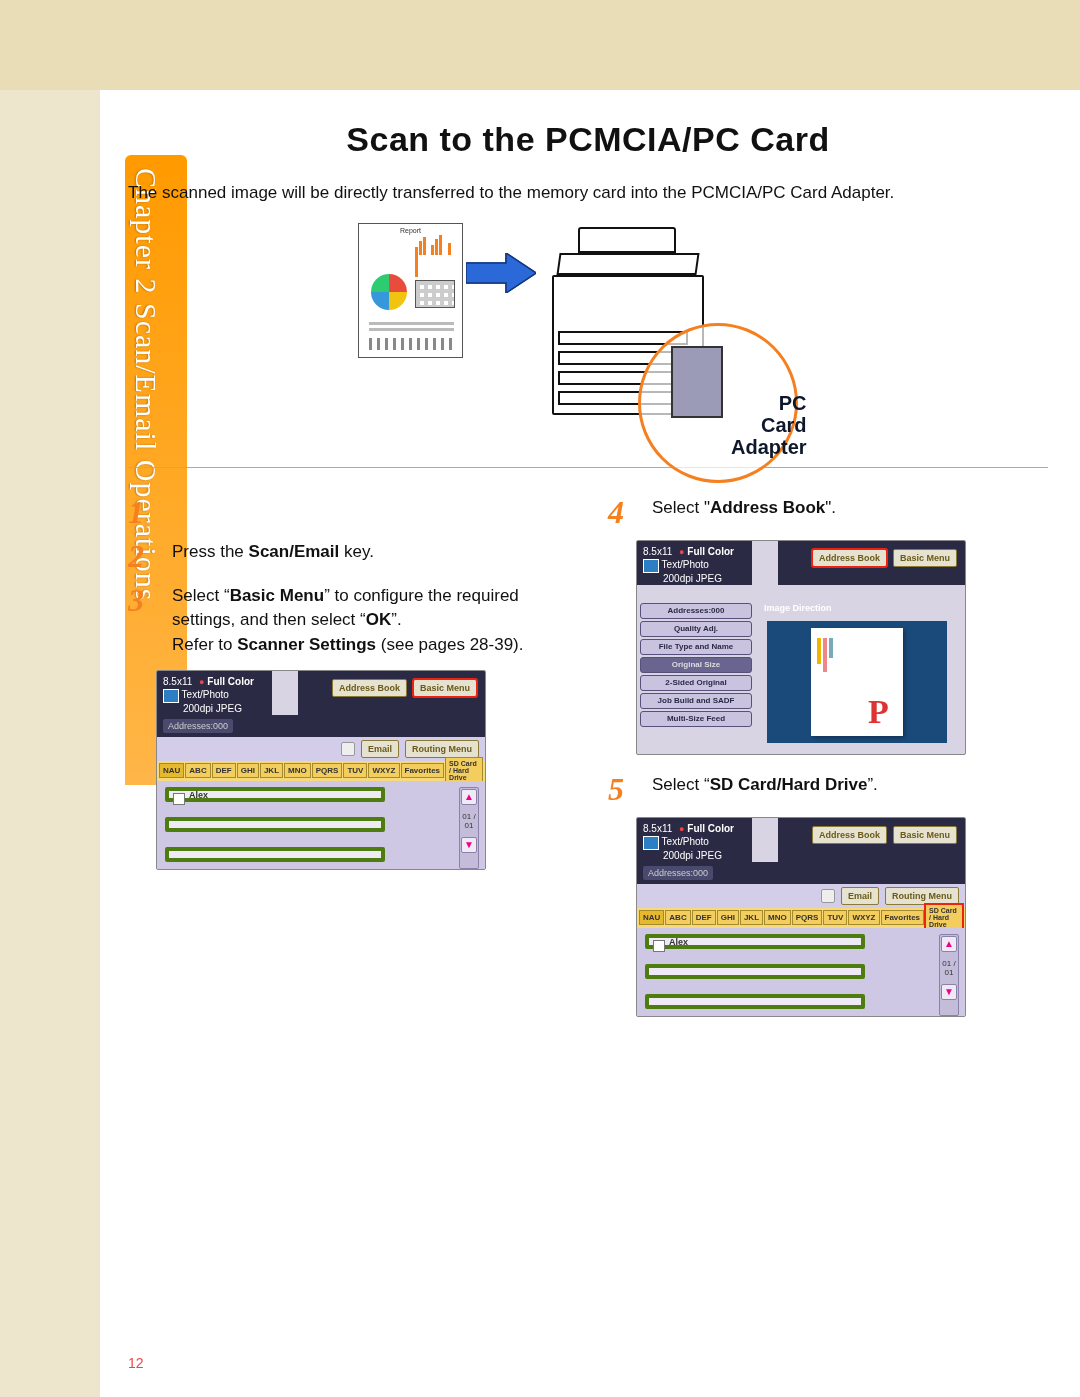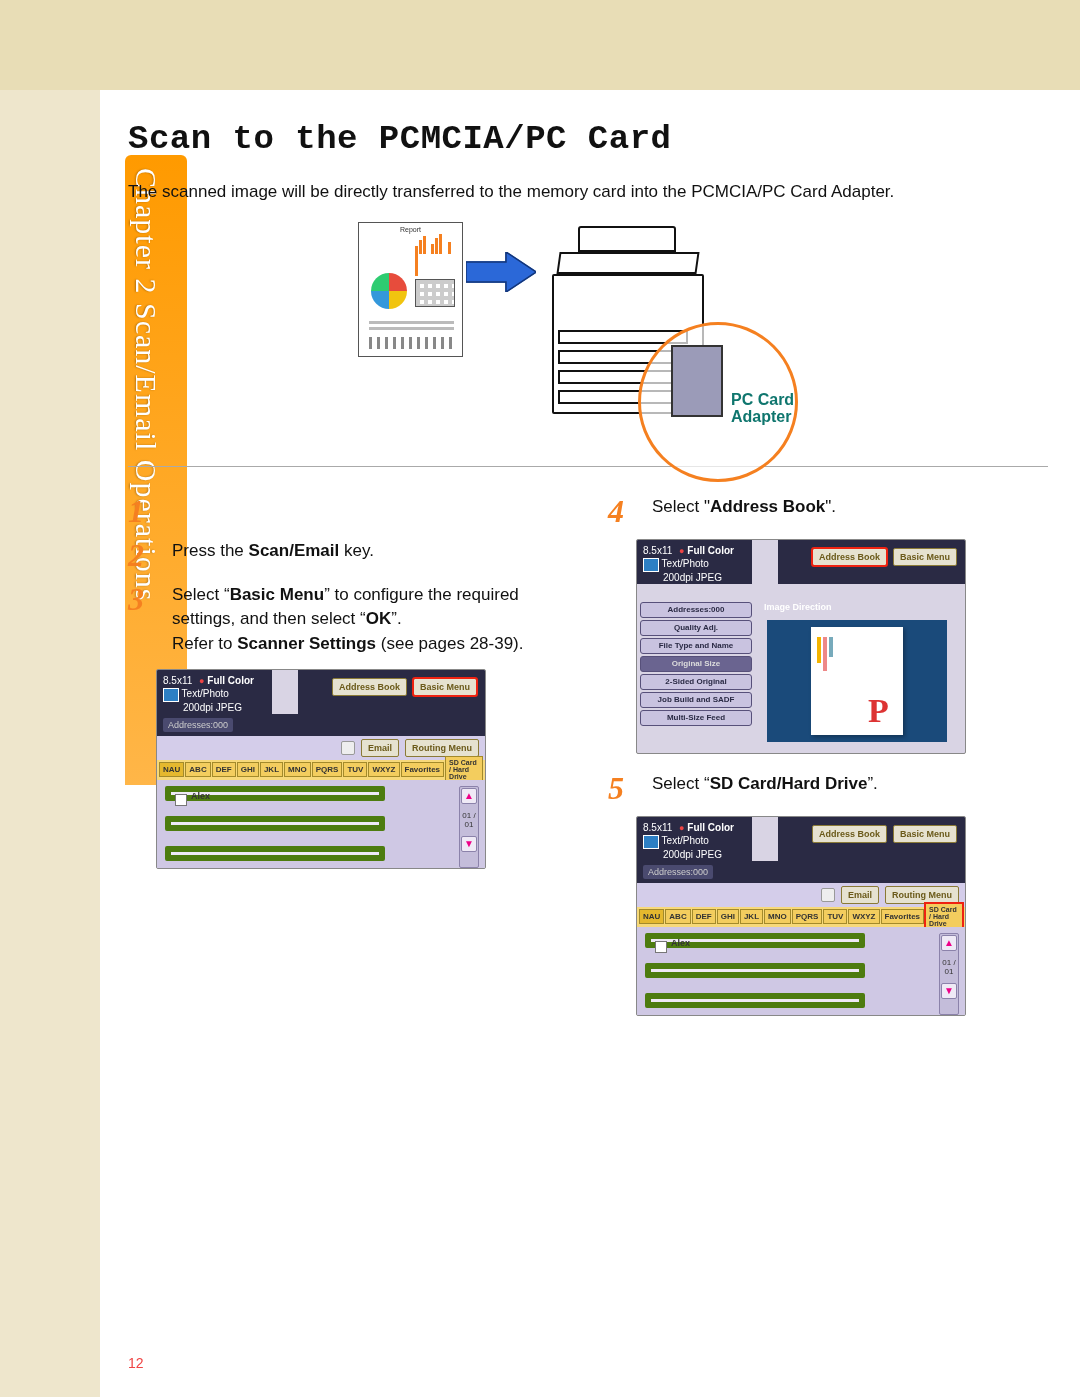--- a/index.html
+++ b/index.html
@@ -7,21 +7,21 @@
   .page { width:1080px; height:1397px; margin:0 auto; position:relative; background:#fff; }
   .top-tan { position:absolute; left:0; top:0; width:1080px; height:90px; background:#e8ddb6; }
   .left-gutter { position:absolute; left:0; top:90px; width:100px; height:1307px; background:#eee6cc; }
   .left-gutter-inner { position:absolute; left:0; top:0; width:50px; height:1307px; background:#eee6cc; }
   .sidebar-tab { position:absolute; left:125px; top:155px; width:62px; height:630px;
                  background:linear-gradient(#ff9a00,#ffb648); border-radius:6px 6px 0 0; }
   .sidebar-text { position:absolute; left:129px; top:168px; color:#fff; font-size:30px;
                   writing-mode:vertical-rl; text-orientation:mixed; font-family:Georgia,serif;
                   text-shadow:0 1px 2px rgba(0,0,0,.3); letter-spacing:1px; }
   .content { position:absolute; left:128px; top:120px; width:920px; }
-  h1 { font-family:Liberation Mono, monospace; font-weight:900; font-size:34px; color:#111; margin-bottom:22px; letter-spacing:0.5px;}
+  h1 { font-family:Liberation Sans, sans-serif; font-weight:900; font-size:34px; color:#111; margin-bottom:22px; letter-spacing:0.5px;text-align:center;}
   .intro { font-size:17px; color:#111; line-height:1.4; margin-bottom:18px; }
   .diagram { margin:0 auto 24px auto; width:500px; height:220px; position:relative; }
   .doc-card { position:absolute; left:20px; top:0; width:105px; height:135px; background:#fff; border:1px solid #555; }
   .doc-title { position:absolute; top:3px; left:0; width:100%; text-align:center; font-size:7px; color:#333; }
   .doc-bars { position:absolute; top:11px; left:56px; width:40px; height:25px; }
   .doc-bars span { display:inline-block; width:3px; margin-right:1px; background:#f58020; vertical-align:bottom; }
   .pie { position:absolute; left:12px; top:50px; width:36px; height:36px; border-radius:50%;
          background:conic-gradient(#e74c3c 0 90deg,#f1c40f 90deg 180deg,#3498db 180deg 270deg,#2ecc71 270deg 360deg); }
   .grid-box { position:absolute; left:56px; top:56px; width:40px; height:28px; border:1px solid #555;
               background:repeating-linear-gradient(to right, #ccc 0 4px, transparent 4px 8px),
@@ -32,21 +32,21 @@
           background:repeating-linear-gradient(90deg,#888 0 3px,transparent 3px 8px); }
   .big-arrow { position:absolute; left:128px; top:30px; width:70px; height:40px; }
   .big-arrow svg { filter:drop-shadow(0 0 0 #2060c0); }
   .copier { position:absolute; left:200px; top:0; width:180px; height:210px; }
   .cop-top { position:absolute; left:40px; top:4px; width:98px; height:26px; background:#fff; border:2px solid #111; border-radius:3px 3px 0 0; }
   .cop-head { position:absolute; left:20px; top:30px; width:140px; height:22px; background:#fff; border:2px solid #111; transform:skewX(-8deg); }
   .cop-body { position:absolute; left:14px; top:52px; width:152px; height:140px; background:#fff; border:2px solid #111; border-radius:2px; }
   .cop-tray { position:absolute; left:20px; height:14px; width:130px; background:#fff; border:2px solid #111; }
   .circle-callout { position:absolute; left:300px; top:100px; width:160px; height:160px; border:3px solid #f58020; border-radius:50%; background:rgba(255,255,255,0.7); }
   .pc-card-slot { position:absolute; left:30px; top:20px; width:52px; height:72px; background:#9b9bb8; border:2px solid #333; }
-  .pc-card-label { position:absolute; left:90px; top:66px; font-size:16px; font-weight:bold; color:#0f766e; line-height:1.1; }
+  .pc-card-label { position:absolute; left:90px; top:66px; font-size:20px; font-weight:bold; color:#0f172a; line-height:1.1;text-align:right; }
   .attention-wrap { margin-top:6px; }
   .attention-pill { display:inline-block; border:1.5px solid #f58020; border-radius:18px; padding:3px 14px 2px; color:#f58020; font-size:15px; letter-spacing:1px; margin-bottom:8px; }
   .bullet { font-size:16px; line-height:1.45; color:#111; padding-left:16px; position:relative; margin-bottom:6px; }
   .bullet::before { content:"●"; position:absolute; left:0; top:4px; font-size:9px; color:#111; }
   hr.sep { border:none; border-top:1px solid #aaa; margin:18px 0 28px 0; }
   .two-col { display:flex; gap:40px; }
   .col { flex:1; }
   .step { display:flex; gap:16px; margin-bottom:12px; }
   .step-num { font-family:Georgia,"Times New Roman",serif; font-style:italic; font-weight:bold; font-size:32px; color:#f58020; line-height:1; min-width:28px; }
   .step-body { font-size:17px; color:#111; line-height:1.45; }
@@ -62,21 +62,21 @@
   .ss-right-top { flex:1; background:#2a2a44; position:relative; }
   .ss-btn { display:inline-block; padding:3px 6px; background:#e6e2d0; color:#6b5a1a; font-size:9px; border:1px solid #8a7a36; border-radius:2px; font-weight:bold; }
   .red-box { outline:2.5px solid #e21; outline-offset:-1px; }
   .ss-bar { height:22px; background:#2a2a44; display:flex; align-items:center; padding:0 6px; gap:4px; }
   .ss-chip { background:#4a4a6f; color:#ccc; font-size:9px; padding:2px 5px; border-radius:2px; }
   .ss-email-row { background:#d4cdea; height:24px; display:flex; align-items:center; justify-content:flex-end; gap:6px; padding:0 6px; }
   .ss-tabrow { background:#f7d97a; height:20px; display:flex; align-items:center; padding:0 2px; gap:1px; }
   .ss-tab { background:#f3cd5e; color:#333; font-size:8px; padding:2px 3px; border:1px solid #a38a2a; font-weight:bold; }
   .ss-tab.active { background:#e5b82e; }
   .ss-list { background:#cfc8e4; padding:6px 8px 10px; position:relative; height:92px;}
-  .ss-row { background:#efeaf6; border:6px solid #4d7c0f; height:15px; margin-bottom:15px; border-radius:2px; width:220px; position:relative;}
+  .ss-row { background:#efeaf6; border:4px solid #4d7c0f; height:15px; margin-bottom:15px; border-radius:2px; width:220px; position:relative;}
   .ss-row.first::before { content:""; position:absolute; left:4px; top:2px; width:10px; height:10px; background:#fff; border:1px solid #777;}
   .ss-alex { position:absolute; left:20px; top:-1px; font-size:9px; color:#333; font-weight:bold;}
   .ss-scroll { position:absolute; right:6px; top:6px; width:20px; height:82px; background:#c4bdda; border:1px solid #8b82aa; border-radius:2px;}
   .ss-scroll .arr { width:16px; height:16px; margin:1px auto; background:#efeaf6; border:1px solid #8b82aa; border-radius:2px; text-align:center; font-size:10px; color:#e08; line-height:14px;}
   .ss-scroll .mid { text-align:center; font-size:8px; color:#333; padding:6px 0;}
   .ss-side-btns { position:absolute; left:3px; top:62px; width:112px; }
   .ss-side-btn { background:#c9c3e0; border:1px solid #57507a; border-radius:3px; height:16px; margin-bottom:2px; font-size:8px; color:#2a2a44; text-align:center; line-height:14px; font-weight:bold;}
   .ss-img-dir { position:absolute; left:127px; top:62px; color:#fff; font-size:9px; font-weight:bold;}
   .ss-preview { position:absolute; left:130px; top:80px; width:180px; height:122px; background:#1a4a7a;
      display:flex; align-items:center; justify-content:center;}

